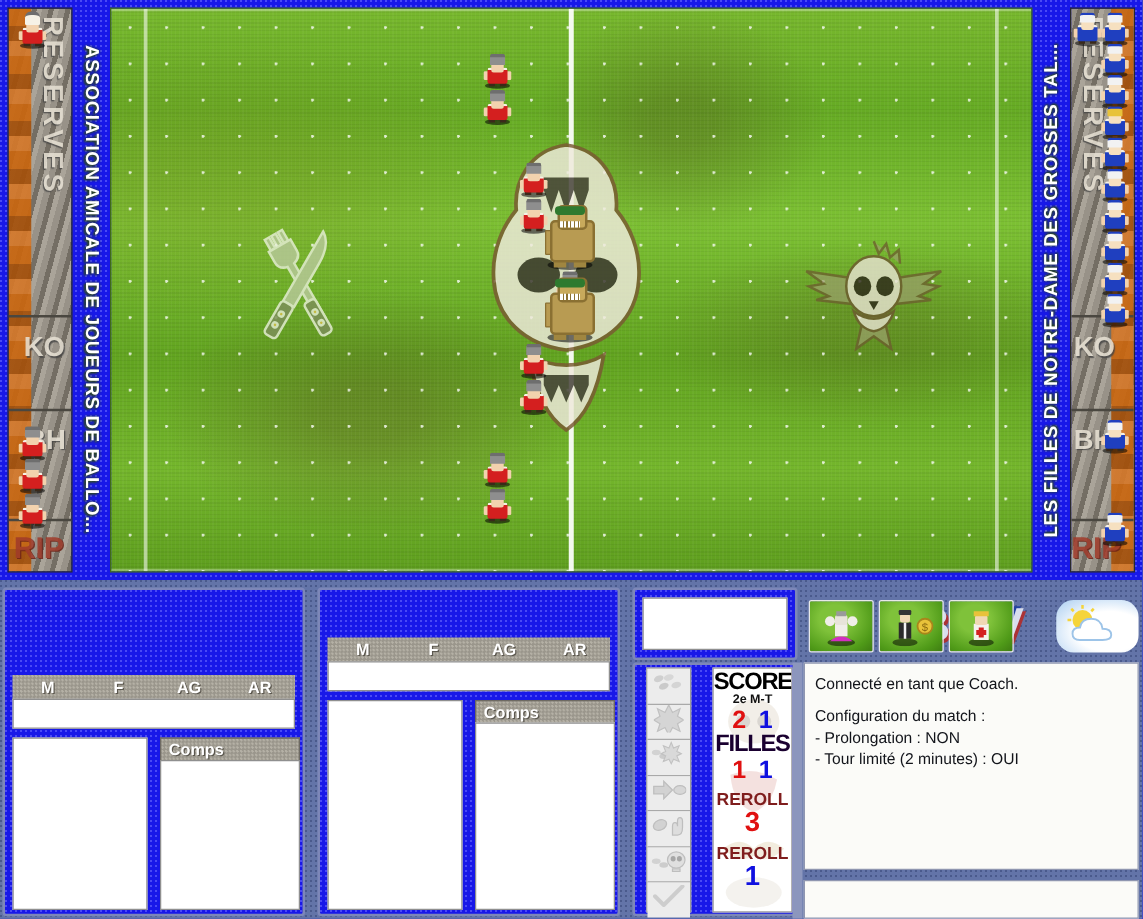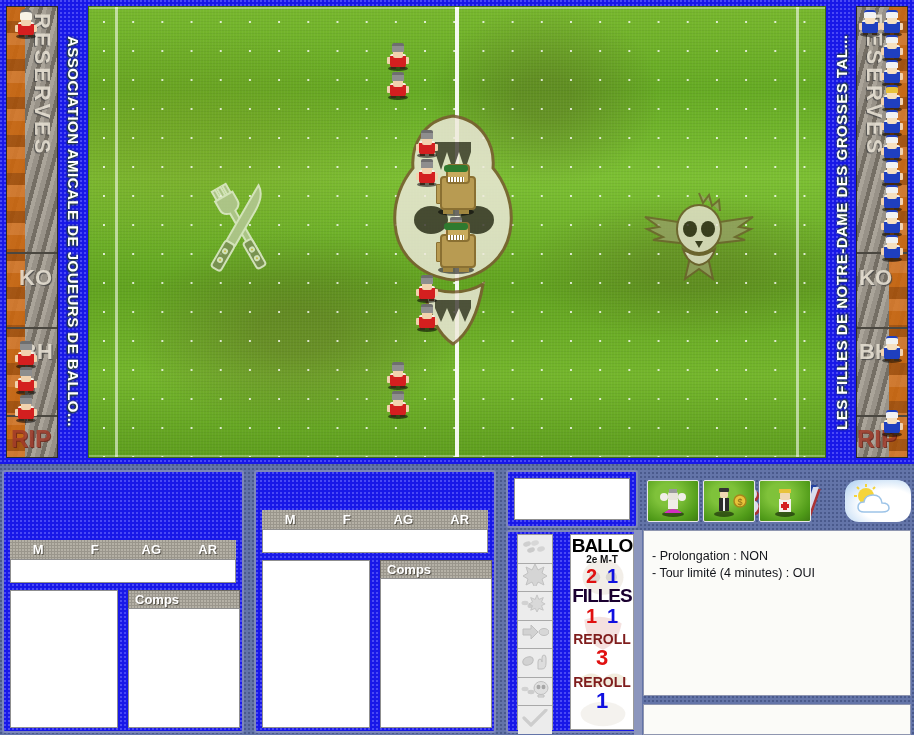--- a/index.html
+++ b/index.html
@@ -738,21 +738,21 @@
     <svg class="sb-ghost" style="top:74px;height:44px" viewBox="0 0 60 44">
       <path d="M10 10 q20 -8 40 4 q-4 22 -20 28 q-18 -6 -20 -32 Z" fill="#d07a72"></path>
     </svg>
     <svg class="sb-ghost" style="top:126px;height:36px" viewBox="0 0 60 36">
       <path d="M4 18 q14 -12 26 0 q12 -12 26 0 q-14 14 -26 6 q-12 8 -26 -6 Z" fill="#c8ae6e"></path>
     </svg>
     <svg class="sb-ghost" style="top:164px;height:30px" viewBox="0 0 60 30">
       <ellipse cx="30" cy="15" rx="24" ry="13" fill="#cfc6b4"></ellipse>
     </svg>
 
-    <div class="sb-title">BALLO</div>
+    <div class="sb-title">SCORE</div>
     <div class="sb-sub">2e M-T</div>
     <div class="sb-row">
       <span class="sb-red">2</span>
       <span class="sb-blue">1</span>
     </div>
     <div class="sb-score">FILLES</div>
     <div class="sb-row">
       <span class="sb-red">1</span>
       <span class="sb-blue">1</span>
     </div>
@@ -809,19 +809,21 @@
           <line x1="7" y1="3" x2="9" y2="5"></line>
             <line x1="25" y1="3" x2="23" y2="5"></line>
         </g>
         <path d="M14 28 q-6 0 -6 -5 q0 -5 6 -5 q1 -7 9 -7 q8 0 9 8 q7 0 7 5 q0 4 -7 4 Z" fill="#ffffff" stroke="#9dc4e8" stroke-width="1.5"></path>
       </svg>
     </div>
   </div>
 
   <div class="vscroll"></div>
   <div class="logpanel" id="logpanel">
+      <div>Connecté en tant que Coach.</div>
       <div class="blank"></div>
+      <div>Configuration du match :</div>
       <div>- Prolongation : NON</div>
-      <div>- Tour limité (4 minutes) : OUI</div>
+      <div>- Tour limité (2 minutes) : OUI</div>
     </div>
   <div class="log-under"></div>
 
 </div>
 
 </body></html>

